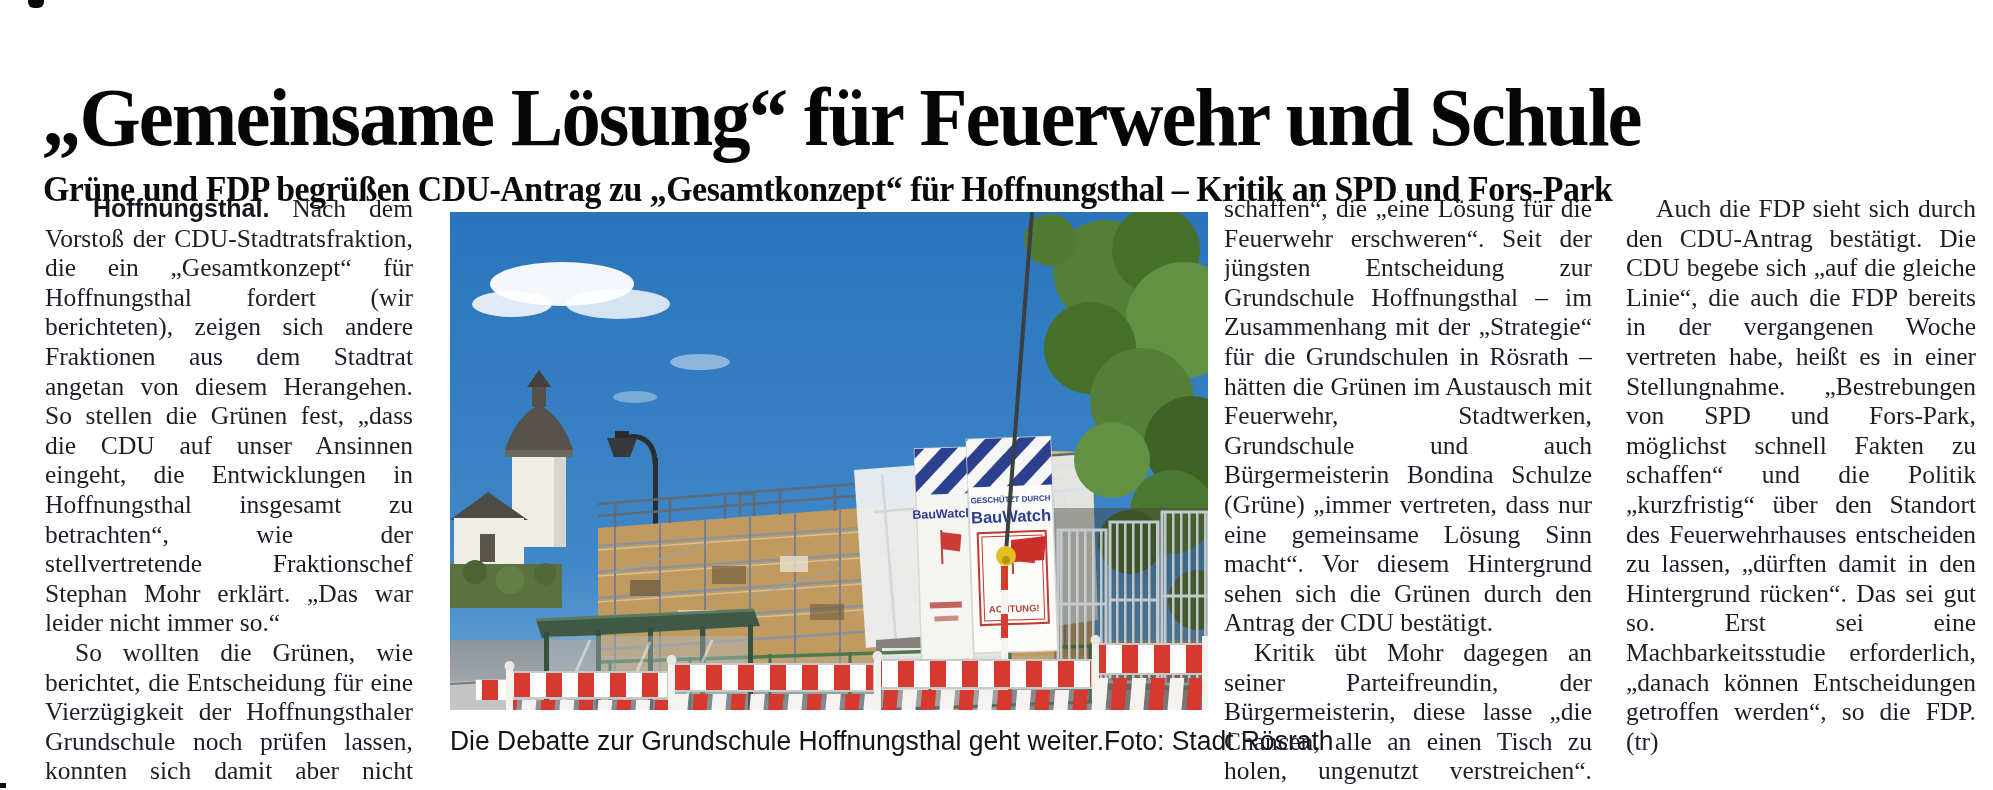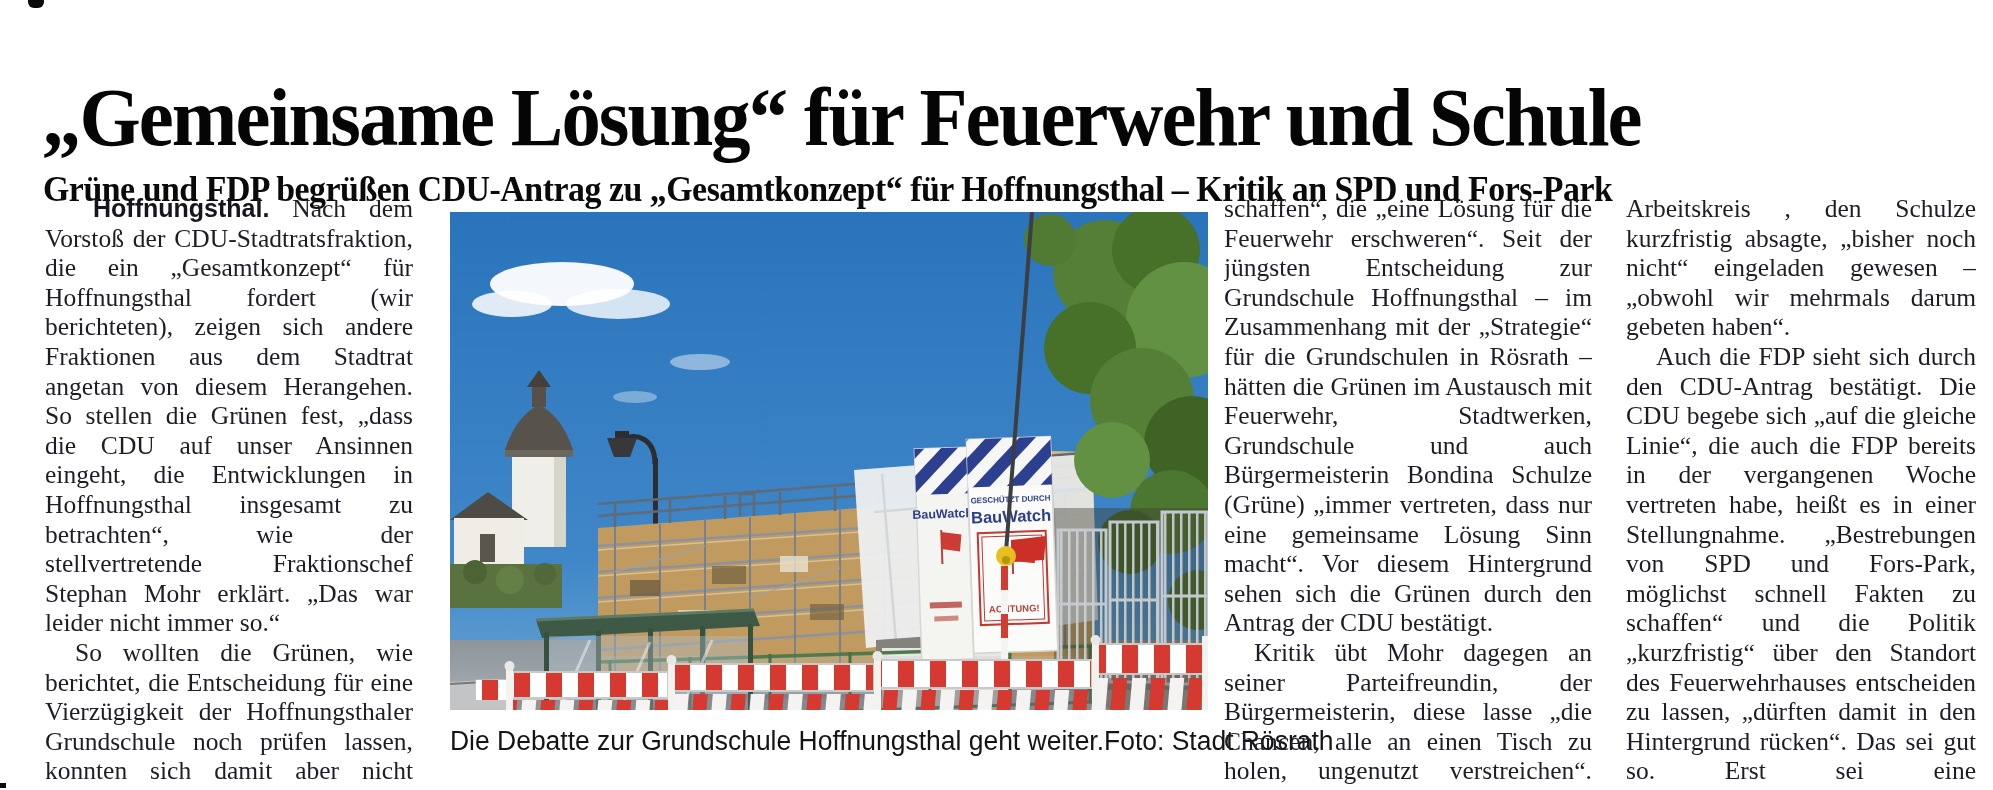--- a/index.html
+++ b/index.html
@@ -395,15 +395,14 @@
   <span>Die Debatte zur Grundschule Hoffnungsthal geht weiter.</span>
   <span>Foto: Stadt Rösrath</span>
 </div>
 
 <div class="col col2">
   <p>schaffen“, die „eine Lösung für die Feuerwehr erschweren“. Seit der jüngsten Entscheidung zur Grundschule Hoffnungsthal – im Zusammenhang mit der „Strategie“ für die Grundschulen in Rösrath – hätten die Grünen im Austausch mit Feuerwehr, Stadtwerken, Grundschule und auch Bürgermeisterin Bondina Schulze (Grüne) „immer vertreten, dass nur eine gemeinsame Lösung Sinn macht“. Vor diesem Hintergrund sehen sich die Grünen durch den Antrag der CDU bestätigt.</p>
   <p class="indent">Kritik übt Mohr dagegen an seiner Parteifreundin, der Bürgermeisterin, diese lasse „die Chancen, alle an einen Tisch zu holen, ungenutzt verstreichen“. Zum Beispiel seien die Stadtwerke zu dem Feuerwehr-</p>
 </div>
 
 <div class="col col3">
-  <p>Arbeitskreis , den Schulze kurzfristig absagte, „bisher noch nicht“ eingeladen gewesen – „obwohl wir mehrmals darum gebeten haben“.</p>
   <p class="indent">Auch die FDP sieht sich durch den CDU-Antrag bestätigt. Die CDU begebe sich „auf die gleiche Linie“, die auch die FDP bereits in der vergangenen Woche vertreten habe, heißt es in einer Stellungnahme. „Bestrebungen von SPD und Fors-Park, möglichst schnell Fakten zu schaffen“ und die Politik „kurzfristig“ über den Standort des Feuerwehrhauses entscheiden zu lassen, „dürften damit in den Hintergrund rücken“. Das sei gut so. Erst sei eine Machbarkeitsstudie erforderlich, „danach können Entscheidungen getroffen werden“, so die FDP. (tr)</p>
 </div>
 
 </body></html>

